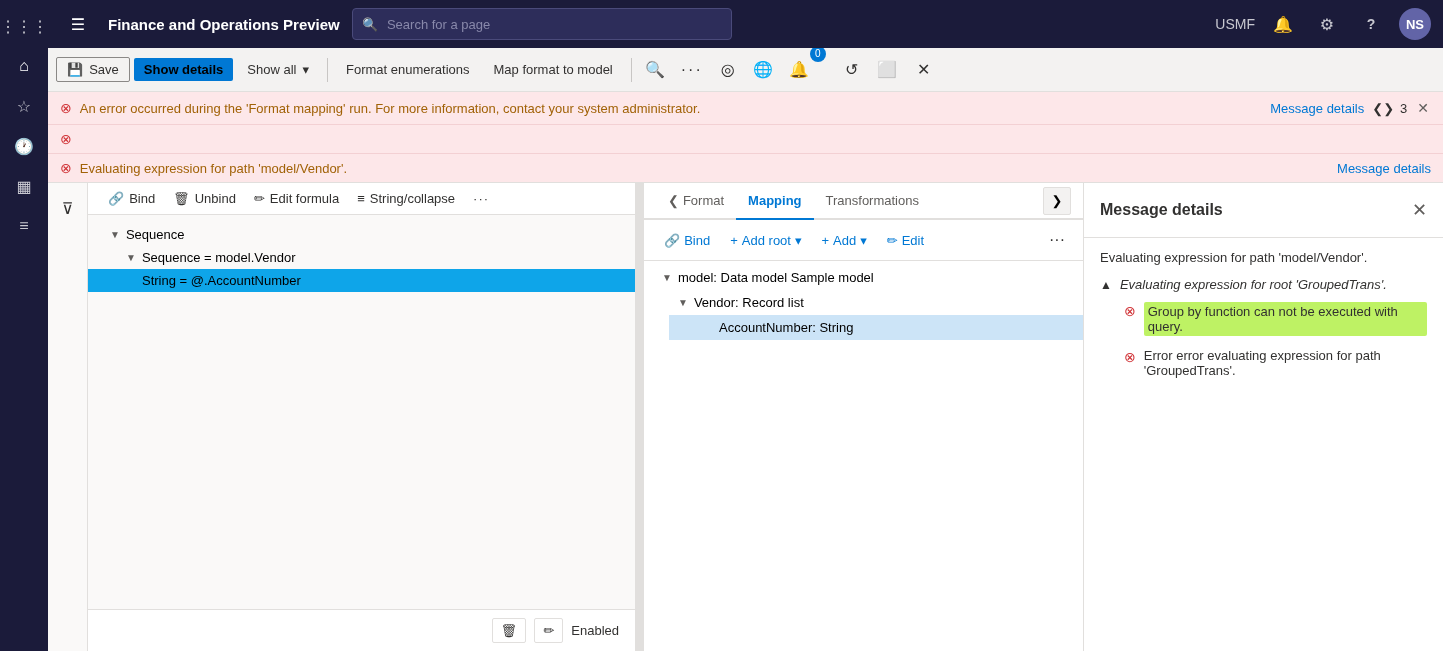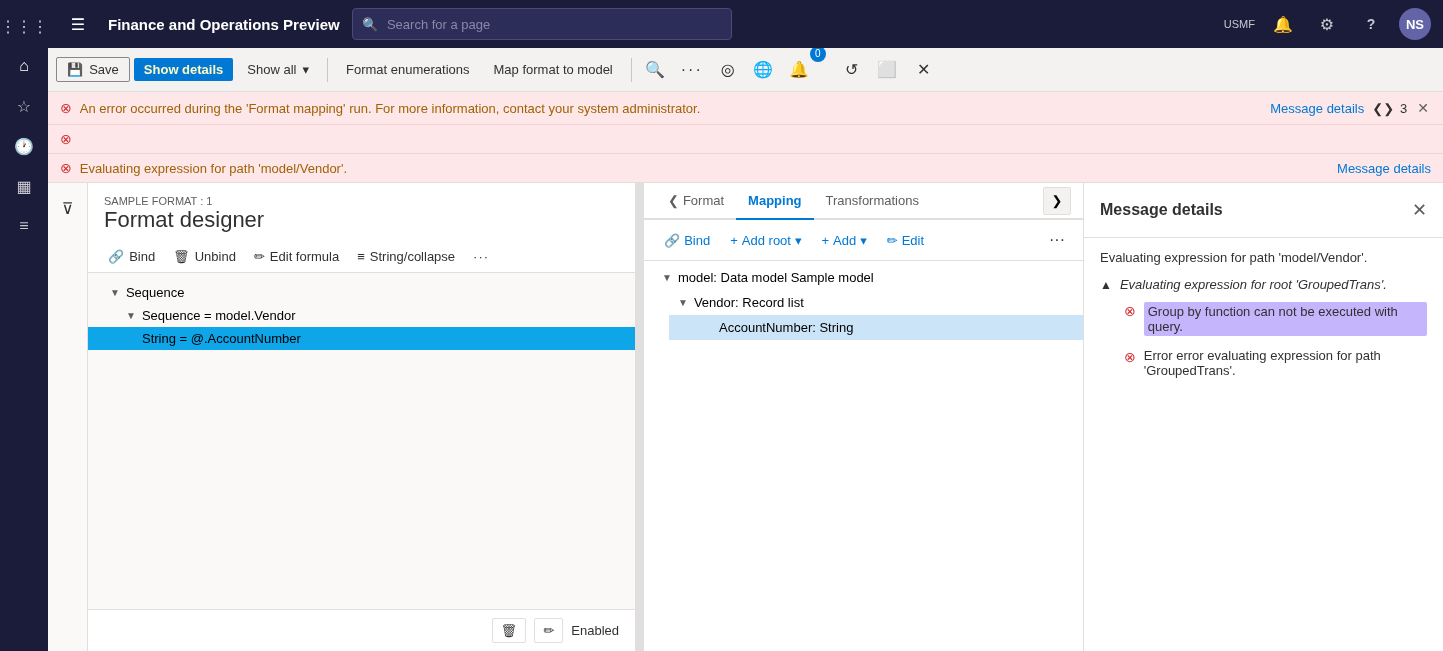--- a/index.html
+++ b/index.html
@@ -78,21 +78,21 @@
       margin-left: auto;
     }
     .navbar-user {
       background: #6264a7;
       color: white;
       width: 32px; height: 32px;
       border-radius: 50%;
       display: flex; align-items: center; justify-content: center;
       font-weight: 600; font-size: 13px;
     }
-    .navbar-text { color: #c8c8d0; font-size: 11px; }
+    .navbar-text { color: #c8c8d0; font-size: 14px; }
     .navbar-icon-btn {
       color: #c8c8d0;
       background: none;
       border: none;
       cursor: pointer;
       font-size: 16px;
       width: 32px; height: 32px;
       display: flex; align-items: center; justify-content: center;
     }
 
@@ -121,21 +121,21 @@
       border: none;
       background: none;
       cursor: pointer;
       font-size: 13px;
       color: #323130;
       border-radius: 2px;
       white-space: nowrap;
     }
     .toolbar-btn.primary {
       background: #0078d4;
-      color: #fef9c3;
+      color: #000000;
       font-weight: 600;
     }
     .toolbar-btn.save {
       border: 1px solid #8a8886;
     }
     .toolbar-divider {
       width: 1px; height: 24px;
       background: #c8c6c4;
       margin: 0 4px;
     }
@@ -403,21 +403,21 @@
       gap: 8px;
       padding: 4px 0 4px 24px;
       margin-bottom: 4px;
     }
     .msg-err-icon { color: #d13438; font-size: 14px; flex-shrink: 0; margin-top: 1px; }
     .msg-err-text {
       font-size: 13px;
       color: #323130;
     }
     .msg-err-text.highlight {
-      background: #c4b5fd;
+      background: #bef264;
       padding: 2px 4px;
       border-radius: 2px;
     }
   </style>
 </head>
 <body>
 
 <div class="left-sidebar">
   <div class="sidebar-icon">
     <span>⋮⋮⋮</span>
@@ -503,24 +503,20 @@
       </div>
     </div>
 
     <div class="designer-area">
 
       <div style="width:40px; background:#faf9f8; border-right:1px solid #e1dfdd; display:flex; align-items:flex-start; justify-content:center; padding-top:16px; flex-shrink:0;">
         <span style="font-size:16px; color:#323130; cursor:pointer;">⊽</span>
       </div>
 
       <div class="designer-left">
-        <div class="designer-header">
-          <div class="designer-sample">SAMPLE FORMAT : 1</div>
-          <div class="designer-title">Format designer</div>
-        </div>
 
         <div class="designer-toolbar">
           <button class="dt-btn">
             <span>🔗</span>
             <span>Bind</span>
           </button>
           <button class="dt-btn">
             <span>🗑</span>
             <span>Unbind</span>
           </button>

